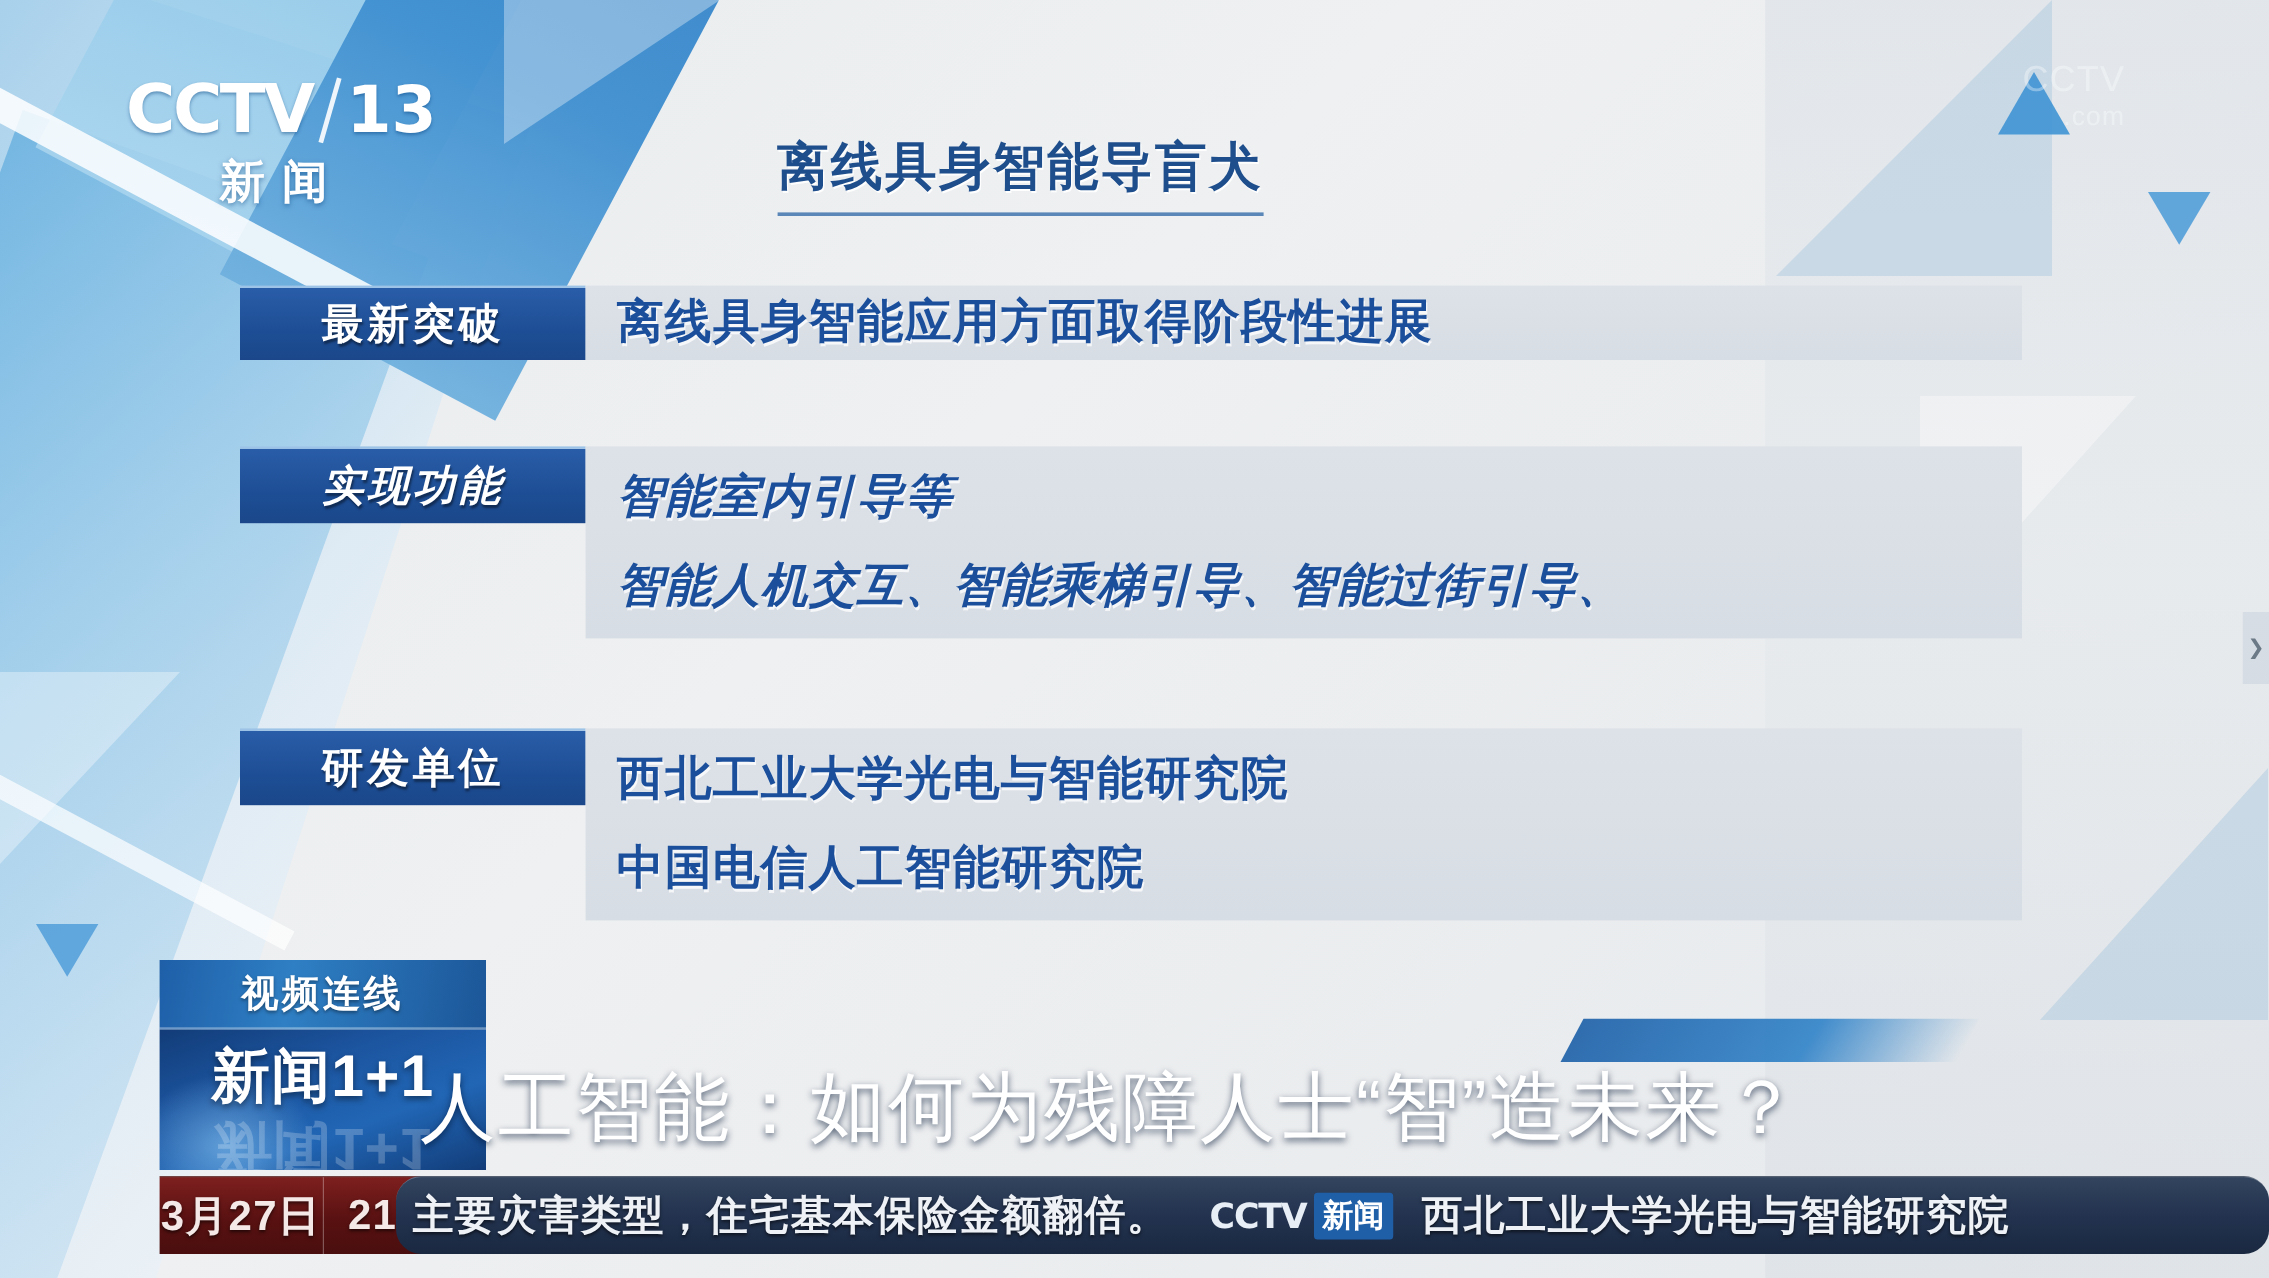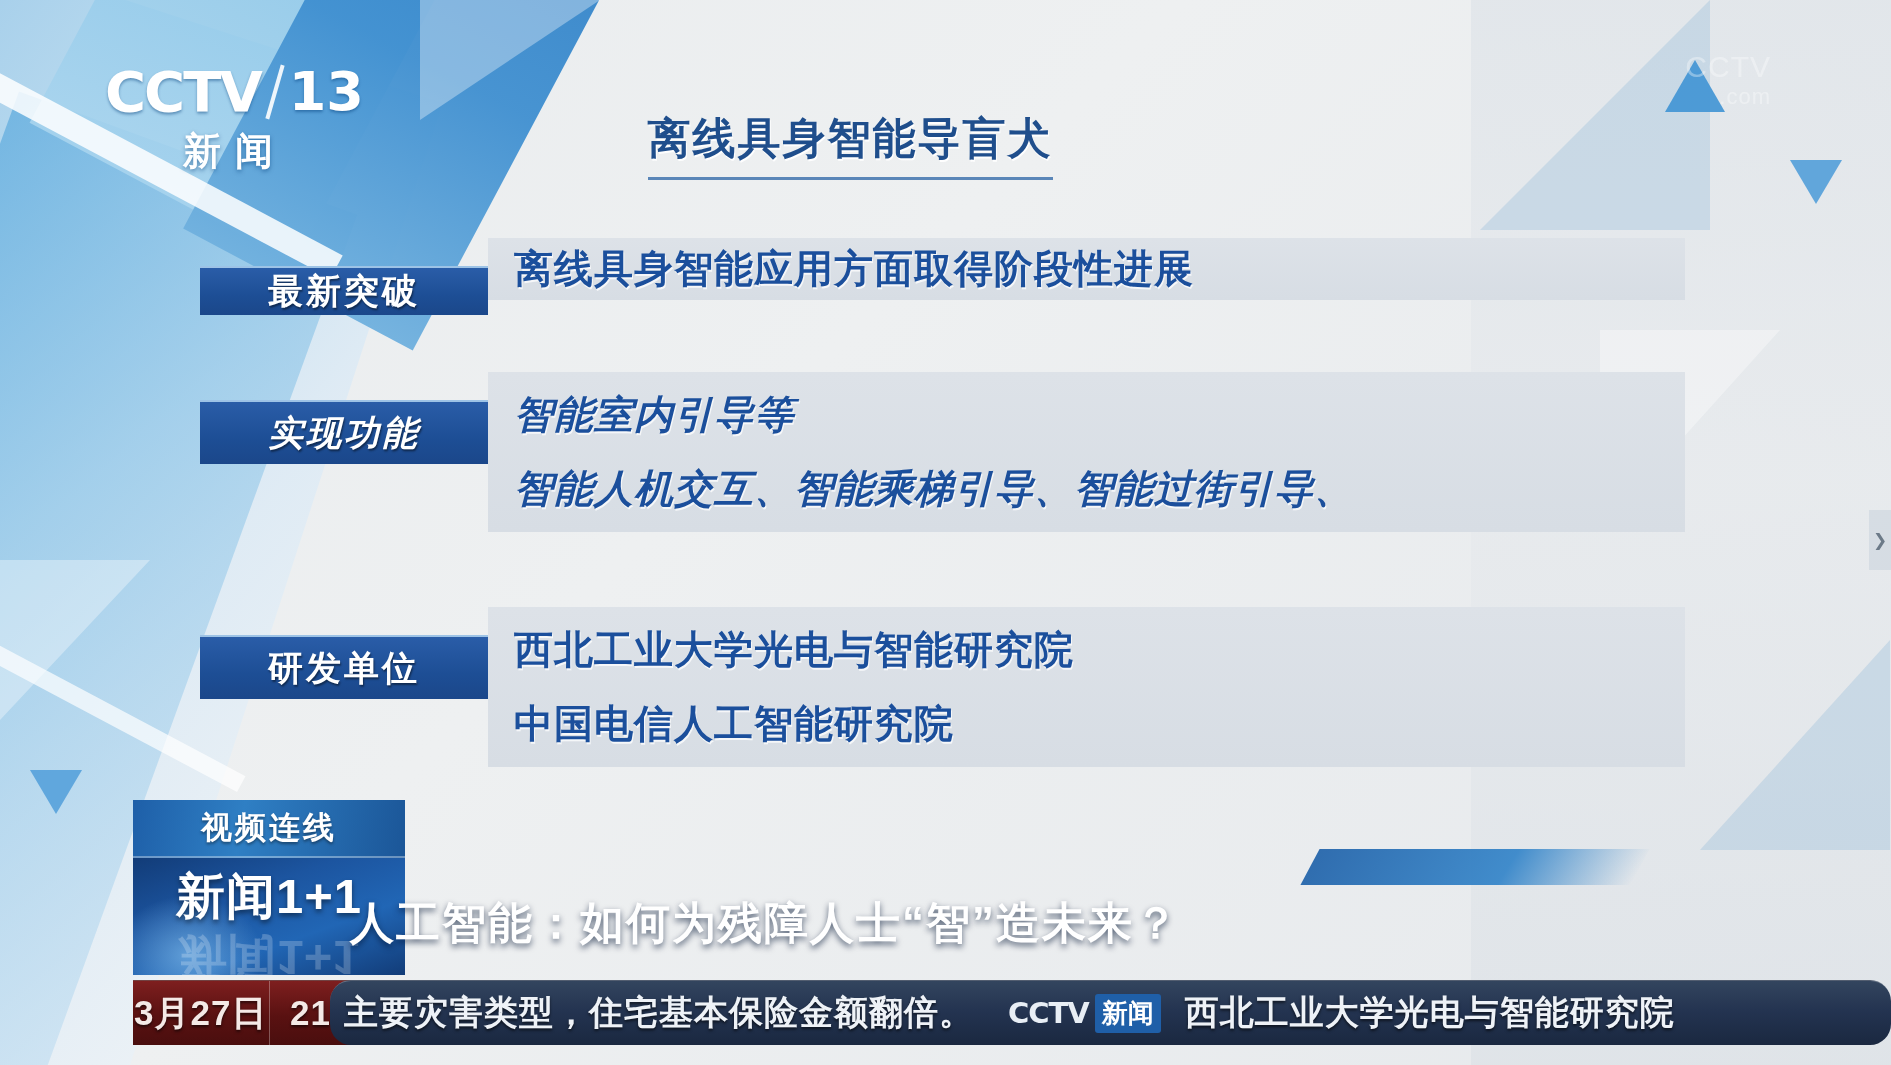--- a/index.html
+++ b/index.html
@@ -185,21 +185,20 @@
     text-shadow: 1px 2px 0 rgba(255,255,255,.75);
     white-space: nowrap;
   }
   #row-0 { top: 238px; height: 62px; }
   #row-1 { top: 372px; height: 160px; font-style: italic; }
   #row-2 { top: 607px; height: 160px; }
   .label-wrap {
     flex: 0 0 288px;
     display: flex;
     flex-direction: column;
-    margin-top: 28px;
   }
   .label-box {
     height: 62px;
     background: linear-gradient(180deg, #2a5da8 0%, #1d4e95 60%, #1b478a 100%);
     border-top: 2px solid #9dc3e6;
     color: #ffffff;
     font-size: 35px;
     font-weight: bold;
     letter-spacing: 3px;
     display: flex; align-items: center; justify-content: center;
@@ -284,22 +283,22 @@
 
   #headline-bar {
     position: absolute; left: 330px; bottom: 92px;
     width: 1561px; height: 100px;
     background: linear-gradient(180deg, rgba(255,255,255,.0) 0%, rgba(255,255,255,.0) 100%);
     display: flex; align-items: center;
     padding-left: 20px;
   }
   #headline-bar .hl-text {
     color: #ffffff;
-    font-size: 44px;
-    font-weight: bold;
+    font-size: 63px;
+    font-weight: normal;
     letter-spacing: 2px;
     text-shadow: 0 3px 6px rgba(0,20,50,.65);
     white-space: nowrap;
   }
   #headline-deco {
     position: absolute; left: 1310px; bottom: 180px;
     width: 330px; height: 36px;
     background: linear-gradient(95deg, #1b5fa8, #2f82c8 60%, rgba(47,130,200,0));
     transform: skewX(-28deg);
     opacity: .9;

